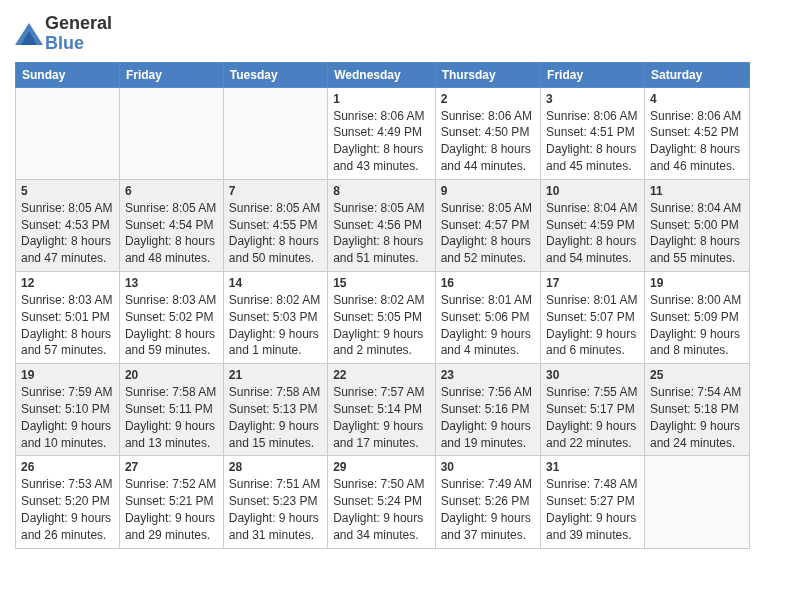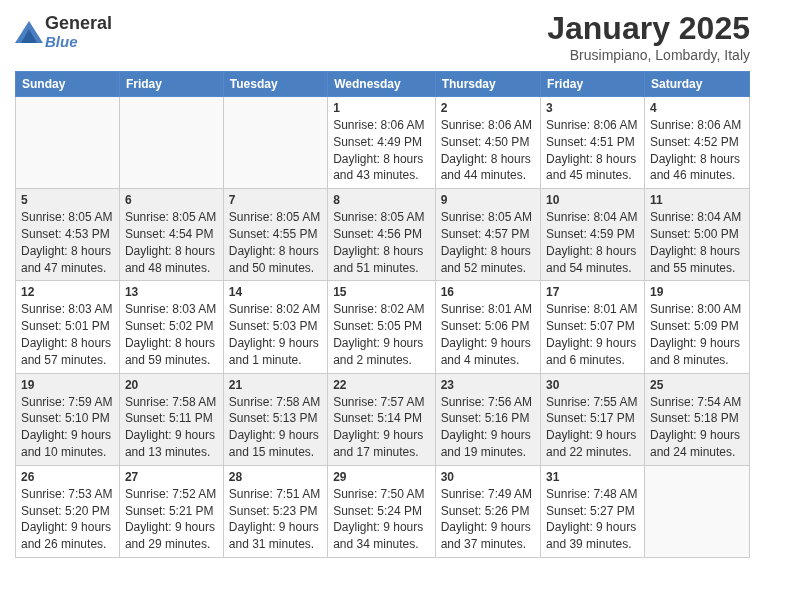--- a/index.html
+++ b/index.html
@@ -28,24 +28,23 @@
       display: flex;
       flex-direction: column;
       line-height: 1.1;
     }
     .logo-general {
       font-size: 18px;
       font-weight: bold;
       color: #333;
     }
     .logo-blue {
-      font-size: 15px;
+      font-size: 18px;
       font-weight: bold;
       color: #4a7fc1;
-      font-style: italic;
     }
     .logo-icon {
       width: 28px;
       height: 22px;
       margin-right: 2px;
     }
     .title-section {
       text-align: right;
     }
     .month-title {
@@ -108,24 +107,20 @@
   <div class="header">
     <div class="logo">
       <svg class="logo-icon" viewBox="0 0 28 22" xmlns="http://www.w3.org/2000/svg">
         <polygon points="0,22 14,0 28,22" fill="#4a7fc1"></polygon>
         <polygon points="6,22 14,8 22,22" fill="#2a5fa0"></polygon>
       </svg>
       <div class="logo-text">
         <span class="logo-general">General</span>
         <span class="logo-blue">Blue</span>
       </div>
-    </div>
-    <div class="title-section">
-      <div class="month-title">January 2025</div>
-      <div class="subtitle">Brusimpiano, Lombardy, Italy</div>
     </div>
   </div>
 
   <table class="calendar">
     <thead>
       <tr>
         <th>Sunday</th>
         <th>Friday</th>
         <th>Tuesday</th>
         <th>Wednesday</th>

